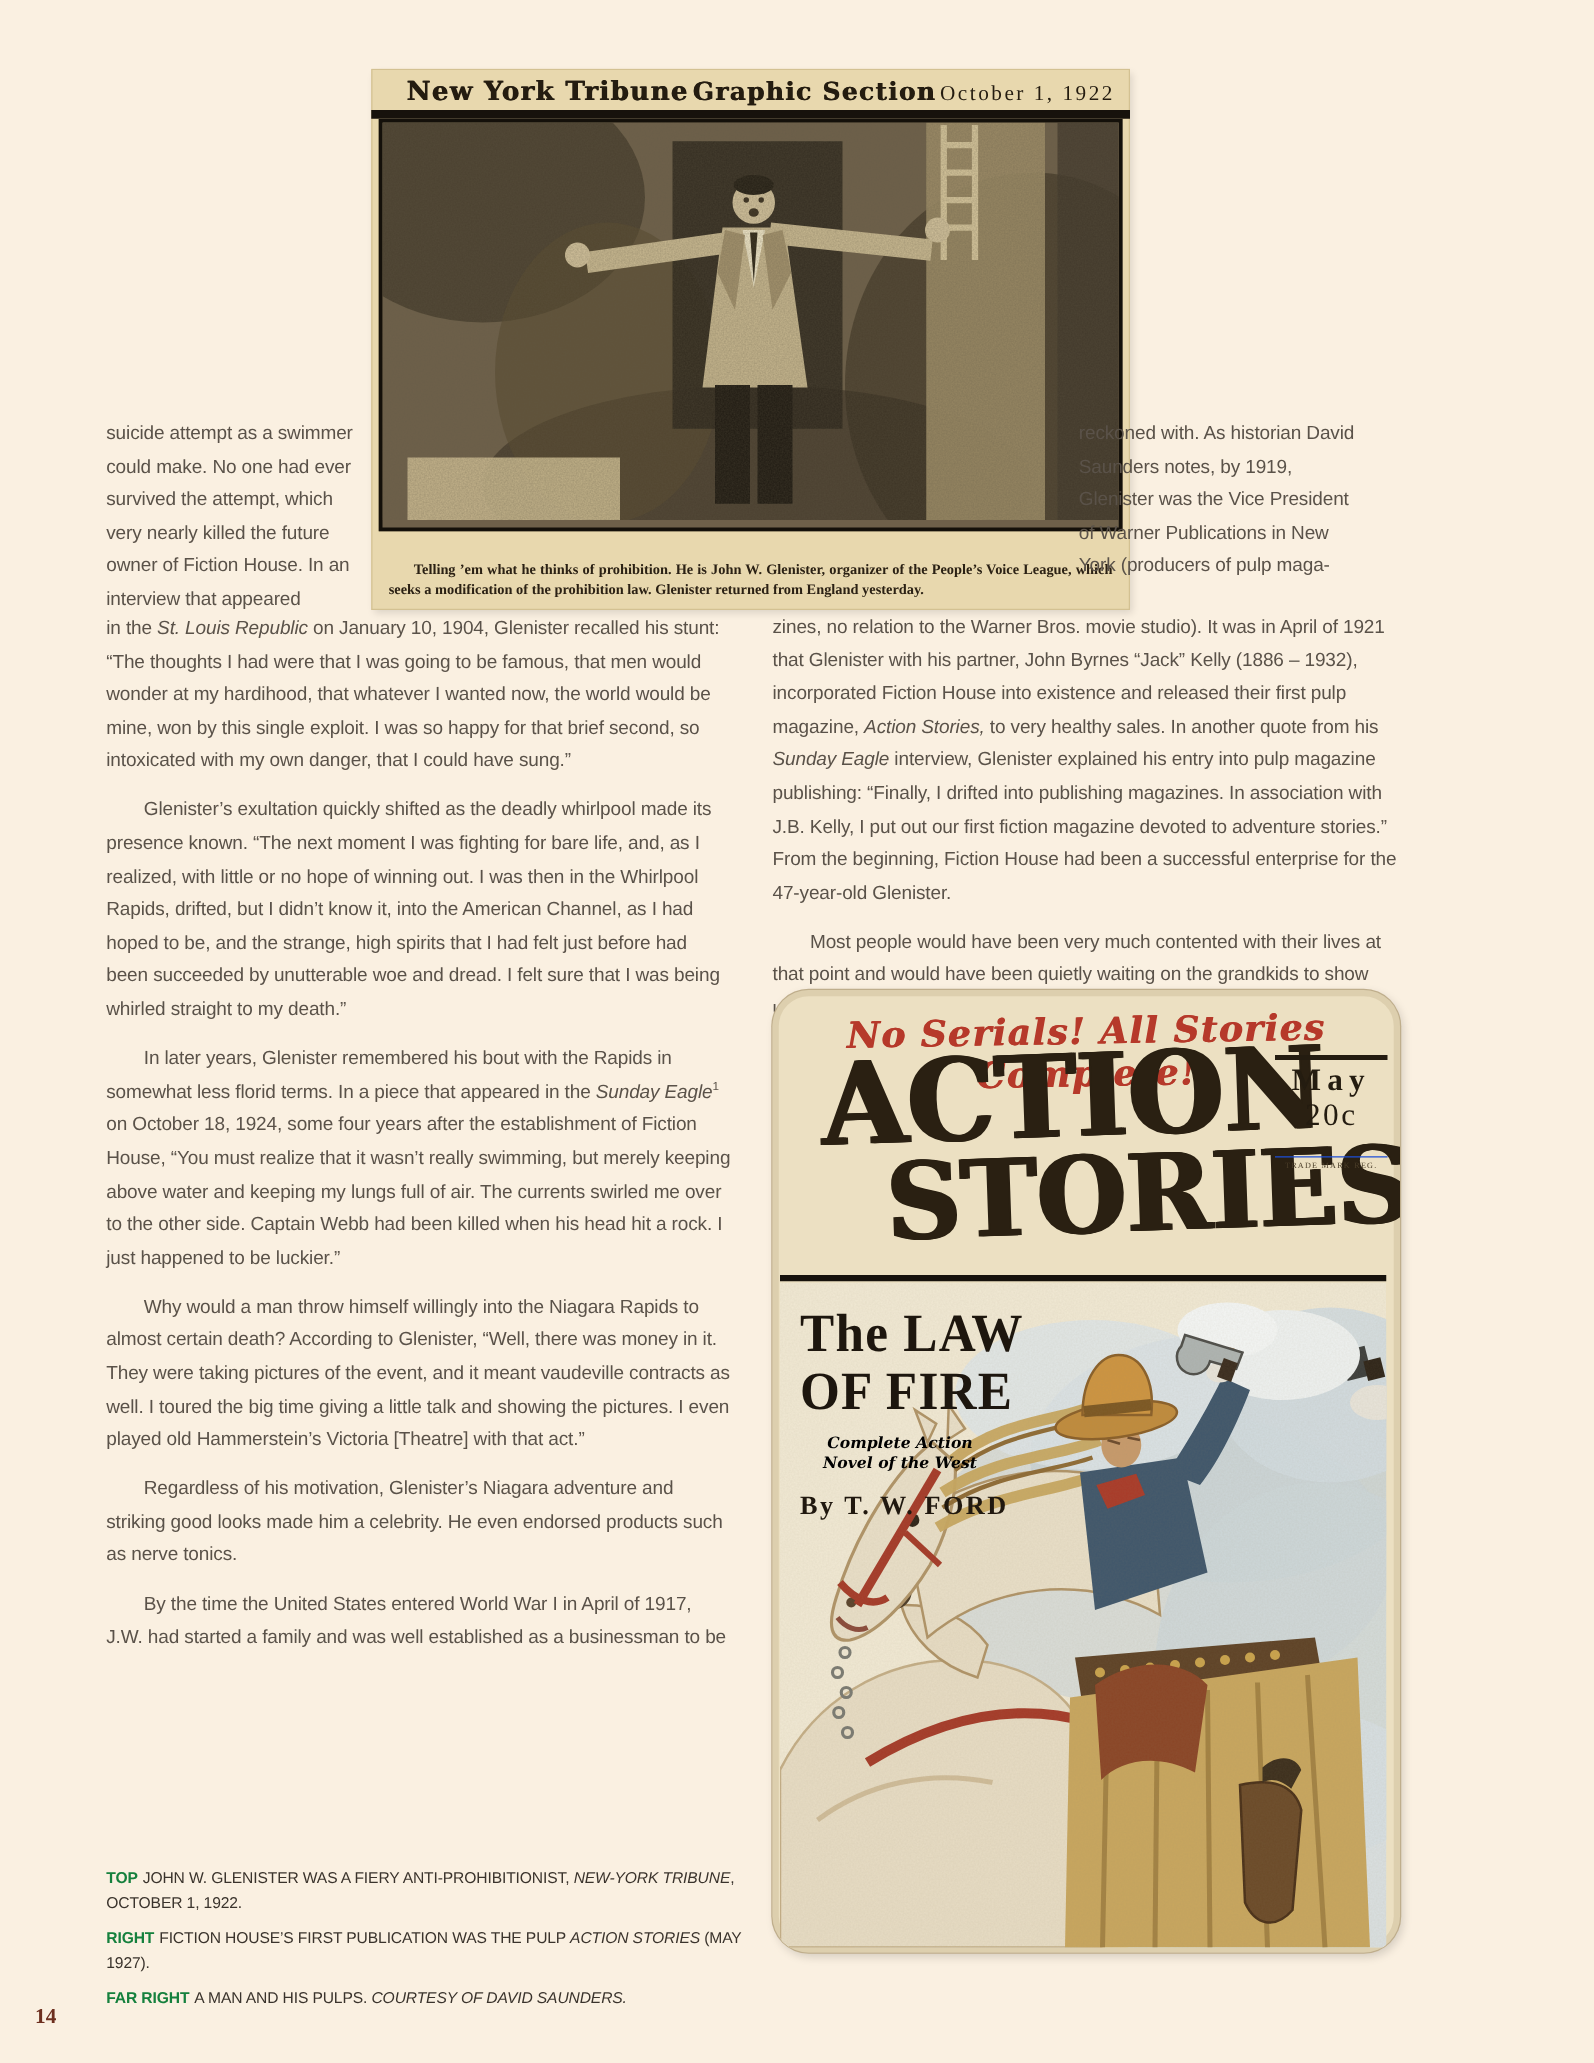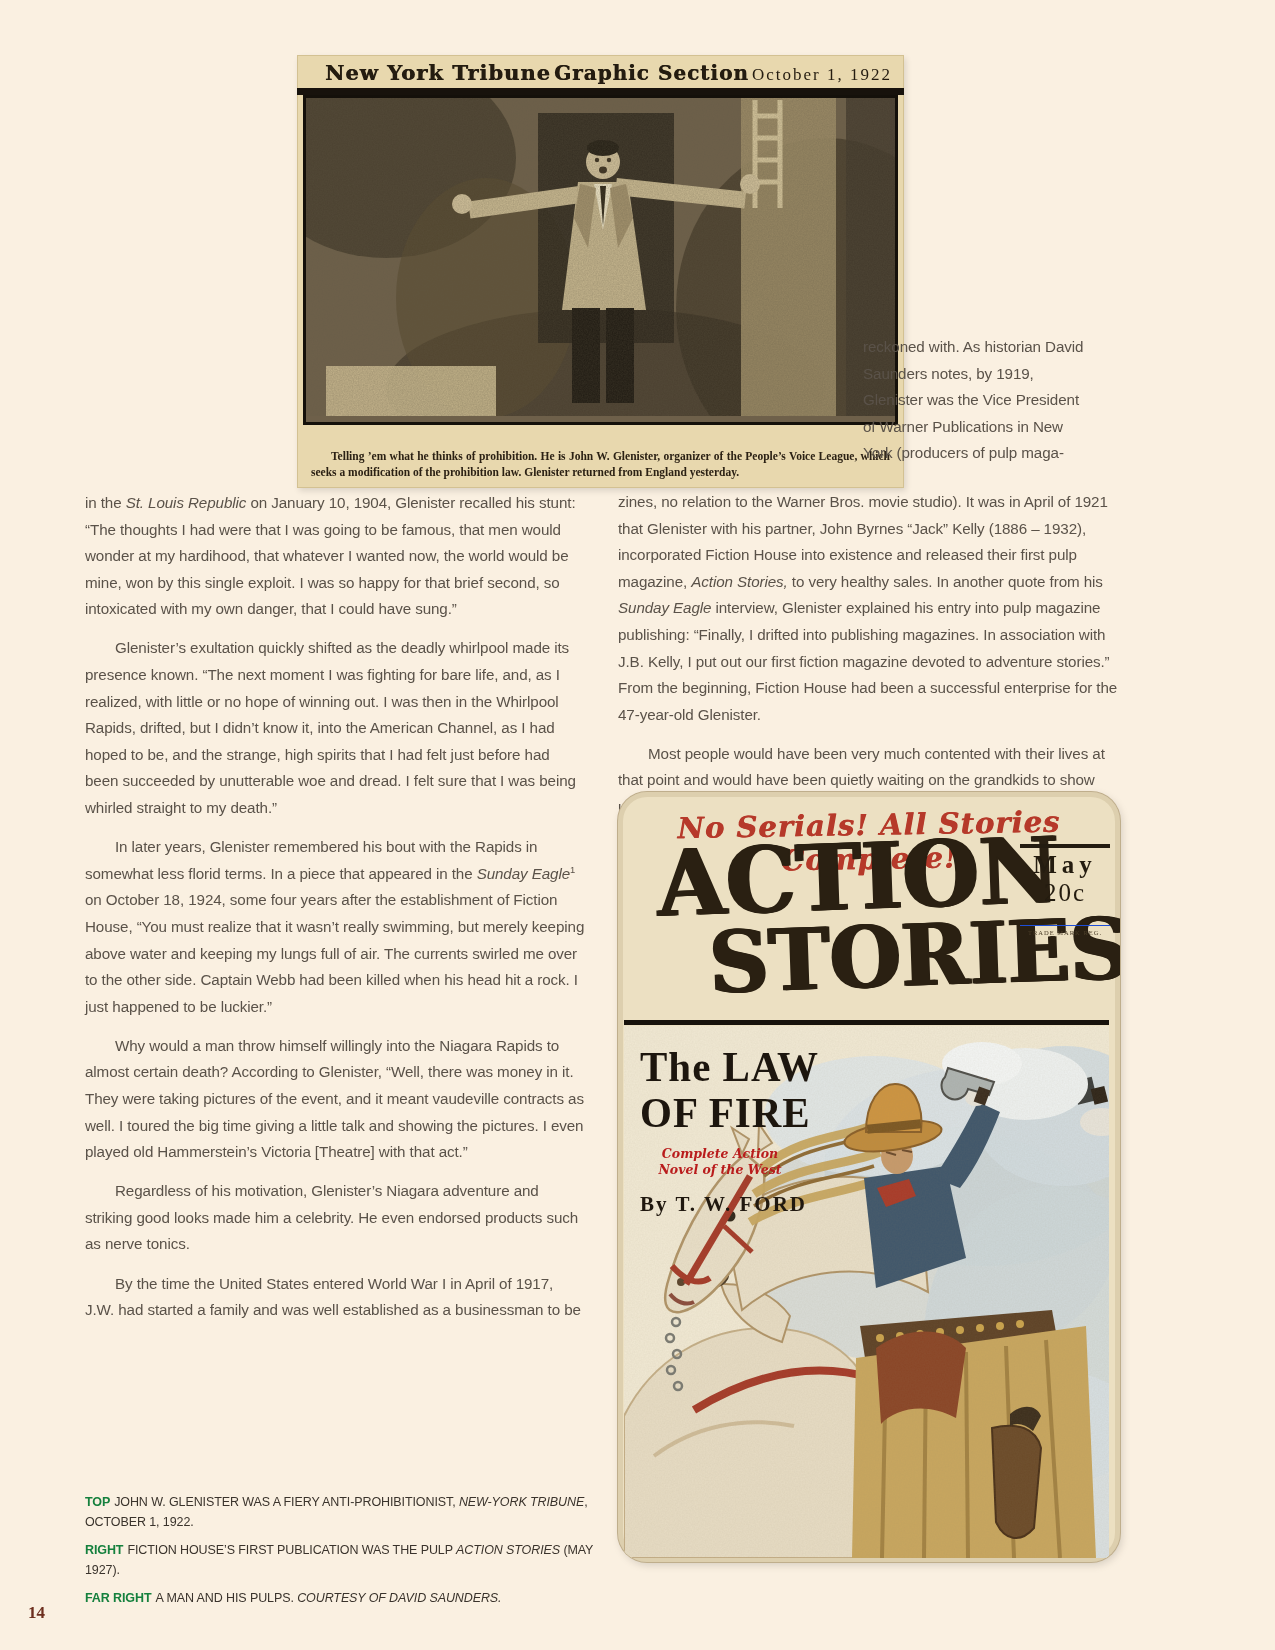--- a/index.html
+++ b/index.html
@@ -53,21 +53,21 @@
   .issue-box{right:10px;top:52px;width:90px;z-index:3;text-align:center;
         border-top:4px solid #241c10;font-family:"Liberation Serif",serif;color:#241c10;}
   .issue-month{font-weight:bold;font-size:25px;letter-spacing:5px;padding-top:3px;}
   .issue-price{font-weight:normal;font-size:25px;letter-spacing:2px;border-bottom:1px solid #1d4ed8;padding-bottom:18px;}
   .issue-tm{font-size:6.5px;letter-spacing:1px;padding-top:3px;color:#4a3d28;}
   .cover-rule{left:6px;top:228px;width:485px;height:5px;background:#17120c;z-index:2;}
   .feature{left:22px;top:250px;z-index:2;width:180px;}
   .feature-l1,.feature-l2{font-family:"Liberation Serif",serif;font-weight:bold;font-size:41px;
         line-height:46px;color:#1d160e;letter-spacing:1px;transform:scaleY(1.05);transform-origin:left top;}
   .feature-sub{margin-top:12px;width:160px;text-align:center;font-family:"DejaVu Serif",serif;
-        font-style:italic;font-weight:bold;font-size:12.5px;line-height:16px;color:#b91c1c;}
+        font-style:italic;font-weight:bold;font-size:12.5px;line-height:16px;color:#000000;}
   .feature-by{margin-top:14px;font-family:"Liberation Serif",serif;font-weight:bold;font-size:21px;
         letter-spacing:2px;color:#20180f;}
 
   
   .captions{left:85px;top:1492px;width:540px;font-size:12.5px;line-height:20px;color:#3a332c;
         letter-spacing:-0.1px;}
   .captions .cap{margin-bottom:8px;}
   .captions b{color:#15803d;font-weight:bold;margin-right:4px;}
 
   .pagenum{left:28px;top:1583px;font-family:"Liberation Serif",serif;font-weight:bold;
@@ -128,20 +128,21 @@
           <path d="M320,86 L304,90 L312,150 L327,120 Z" fill="#a2916c"></path>
           <rect x="266" y="210" width="28" height="95" fill="#1f1a12"></rect>
           <rect x="300" y="210" width="28" height="95" fill="#1f1a12"></rect>
         </g>
         <rect width="589" height="318" filter="url(#grain)"></rect>
       </svg>
     </div>
     <div class="clip-caption">Telling ’em what he thinks of prohibition.  He is John W. Glenister, organizer of the People’s Voice League, which seeks a modification of the prohibition law.  Glenister returned from England yesterday.</div>
   </div>
 
+  <div class="abs bodytext col-narrow-left">suicide attempt as a swimmer could make. No one had ever survived the attempt, which very nearly killed the future owner of Fiction House. In an interview that appeared</div>
   <div class="abs bodytext col-narrow-right">reckoned with. As historian David Saunders notes, by 1919, Glenister was the Vice President of Warner Publications in New York (producers of pulp maga-</div>
 
   <div class="abs bodytext col-main-left">
     <p><span>in the </span><span class="it">St. Louis Republic</span><span> on January 10, 1904, Glenister recalled his stunt: “The thoughts I had were that I was going to be famous, that men would wonder at my hardihood, that whatever I wanted now, the world would be mine, won by this single exploit. I was so happy for that brief second, so intoxicated with my own danger, that I could have sung.”</span></p>
     <p class="ind"><span>Glenister’s exultation quickly shifted as the deadly whirlpool made its presence known. “The next moment I was fighting for bare life, and, as I realized, with little or no hope of winning out. I was then in the Whirlpool Rapids, drifted, but I didn’t know it, into the American Channel, as I had hoped to be, and the strange, high spirits that I had felt just before had been succeeded by unutterable woe and dread. I felt sure that I was being whirled straight to my death.”</span></p>
     <p class="ind"><span>In later years, Glenister remembered his bout with the Rapids in somewhat less florid terms. In a piece that appeared in the </span><span class="it">Sunday Eagle</span><sup>1</sup><span> on October 18, 1924, some four years after the establishment of Fiction House, “You must realize that it wasn’t really swimming, but merely keeping above water and keeping my lungs full of air. The currents swirled me over to the other side. Captain Webb had been killed when his head hit a rock. I just happened to be luckier.”</span></p>
     <p class="ind"><span>Why would a man throw himself willingly into the Niagara Rapids to almost certain death? According to Glenister, “Well, there was money in it. They were taking pictures of the event, and it meant vaudeville contracts as well. I toured the big time giving a little talk and showing the pictures. I even played old Hammerstein’s Victoria [Theatre] with that act.”</span></p>
     <p class="ind"><span>Regardless of his motivation, Glenister’s Niagara adventure and striking good looks made him a celebrity. He even endorsed products such as nerve tonics.</span></p>
     <p class="ind"><span>By the time the United States entered World War I in April of 1917, J.W. had started a family and was well established as a businessman to be</span></p>
   </div>

